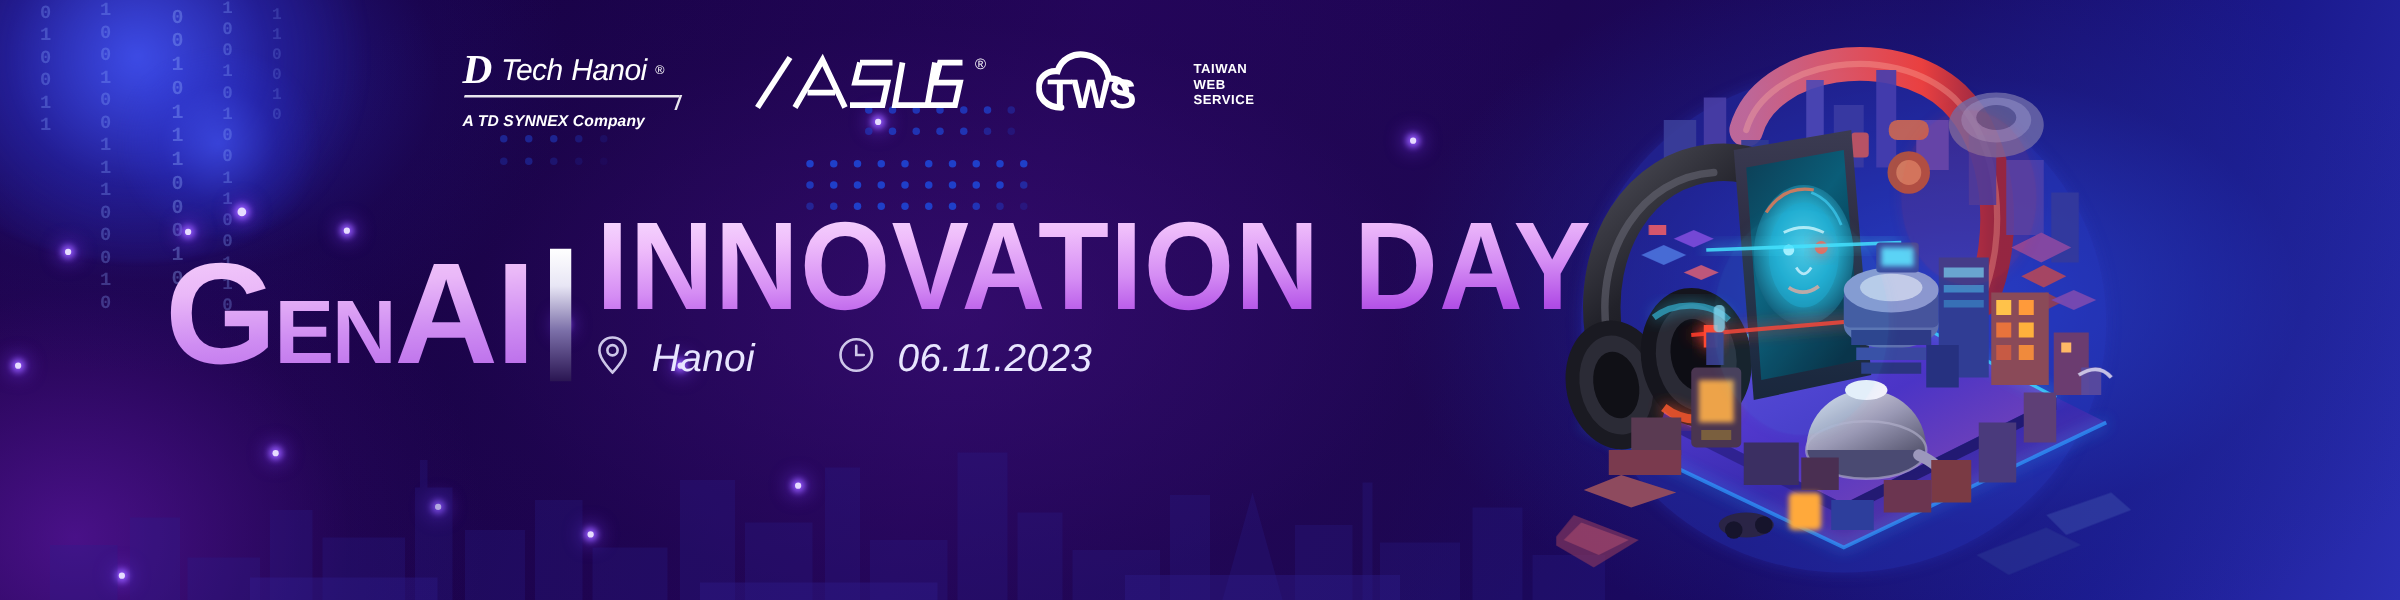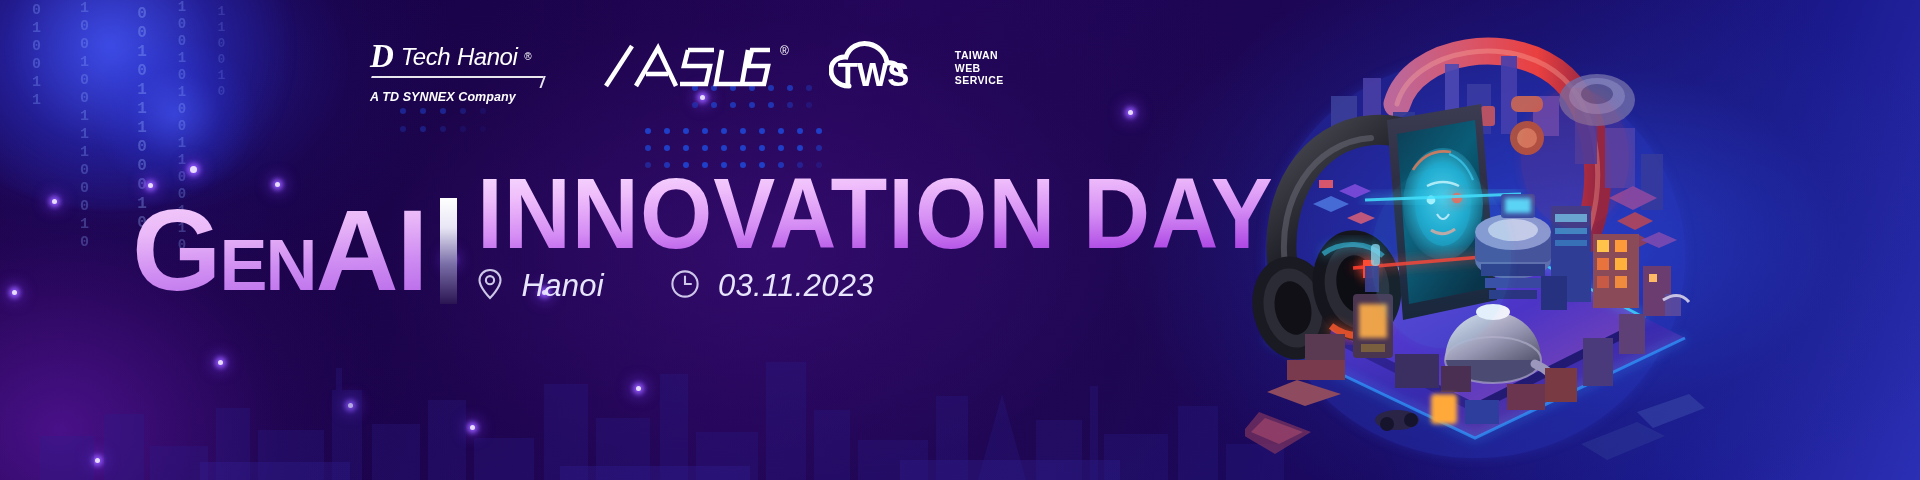--- a/index.html
+++ b/index.html
@@ -343,21 +343,21 @@
           <span class="meta-text">Hanoi</span>
         </div>
 
         <div class="meta">
           <span class="meta-ico">
             <svg width="30" height="30" viewBox="0 0 30 30" aria-hidden="true">
               <circle cx="15" cy="15" r="12.6" fill="none" stroke="#dcd8f5" stroke-width="2.1"></circle>
               <path d="M15 7.6 V15 H21" fill="none" stroke="#dcd8f5" stroke-width="2.1" stroke-linecap="round"></path>
             </svg>
           </span>
-          <span class="meta-text">03.11.2023</span>
+          <span class="meta-text">06.11.2023</span>
         </div>
       </div>
     </div>
   </div>
 
   <div id="art">
     <svg width="460" height="466" viewBox="0 0 460 466" aria-hidden="true">
       <defs>
         <linearGradient id="gBase" x1="0" y1="0" x2="1" y2="1">
           <stop offset="0" stop-color="#5a3fd8"></stop>

